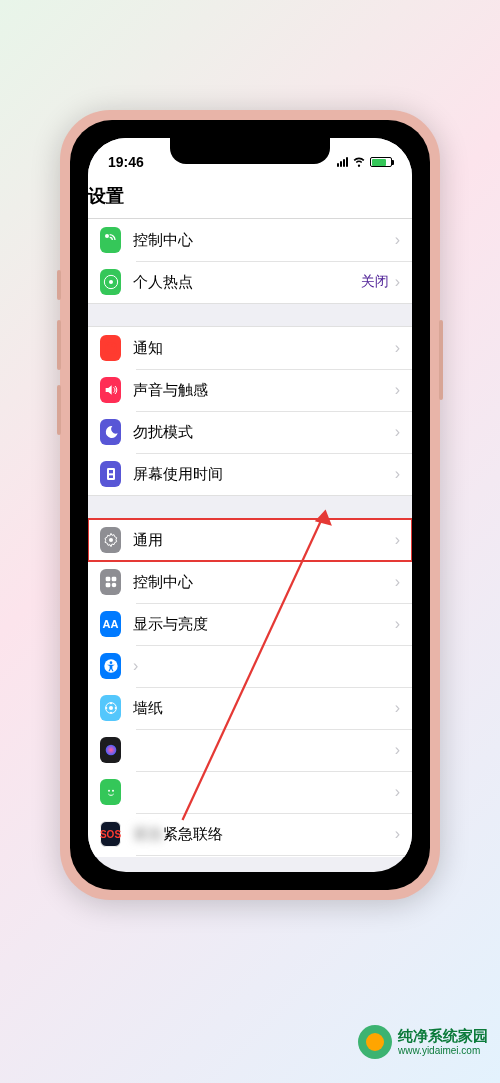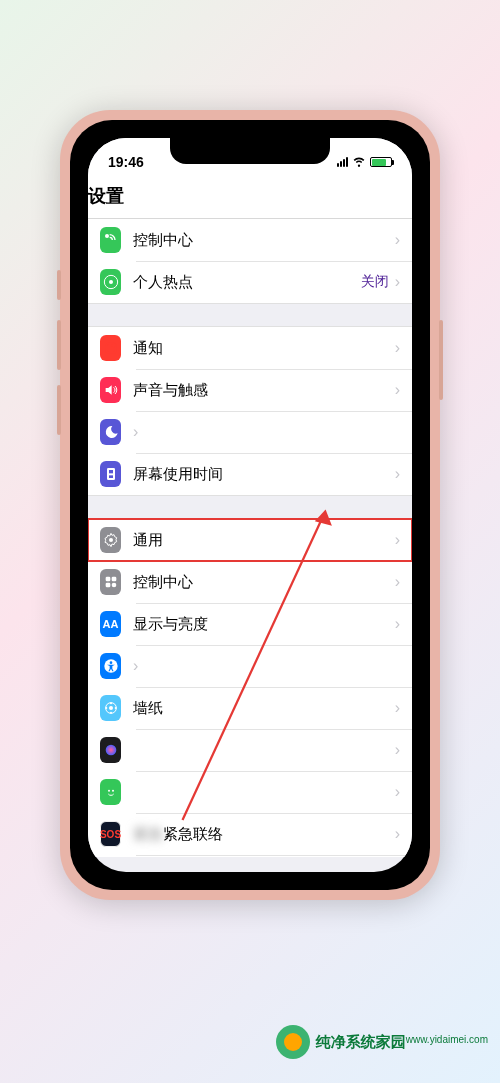--- a/index.html
+++ b/index.html
@@ -139,21 +139,21 @@
   }
   .wm-logo {
     width:34px; height:34px; border-radius:50%;
     background:#3cb371; display:flex; align-items:center; justify-content:center;
     position:relative;
   }
   .wm-logo::before {
     content:""; position:absolute; width:18px; height:18px; border-radius:50%;
     background:#ffa500;
   }
-  .wm-text { display:flex; line-height:1.1;justify-content:space-between; }
+  .wm-text { display:flex; flex-direction:column; line-height:1.1;justify-content:space-between; }
   .wm-title { font-size:15px; font-weight:700; color:#0b7a3a; }
   .wm-url { font-size:10px; color:#0b7a3a; }
 </style>
 </head>
 <body>
 
 <div class="phone-frame">
   <div class="side-btn right1"></div>
   <div class="side-btn left1"></div>
   <div class="side-btn left2"></div>
@@ -228,20 +228,21 @@
               </div>
               <span class="row-label">声音与触感</span>
               <span class="chevron">›</span>
             </div>
             <div class="row">
               <div class="icon" style="background: rgb(88, 86, 214);">
                 <svg viewBox="0 0 24 24">
                   <path d="M14 3a9 9 0 108 11 7 7 0 01-8-11z" fill="#fff"></path>
                 </svg>
               </div>
+              <span class="row-label">勿扰模式</span>
               <span class="chevron">›</span>
             </div>
             <div class="row">
               <div class="icon" style="background: rgb(88, 86, 214);">
                 <svg viewBox="0 0 24 24">
                   <rect x="6" y="3" width="12" height="18" rx="2" fill="#fff"></rect>
                   <rect x="9" y="9" width="6" height="2" fill="#5856d6"></rect>
                   <rect x="9" y="6" width="6" height="4" fill="#5856d6"></rect>
                   <rect x="9" y="14" width="6" height="4" fill="#5856d6"></rect>
                 </svg>

